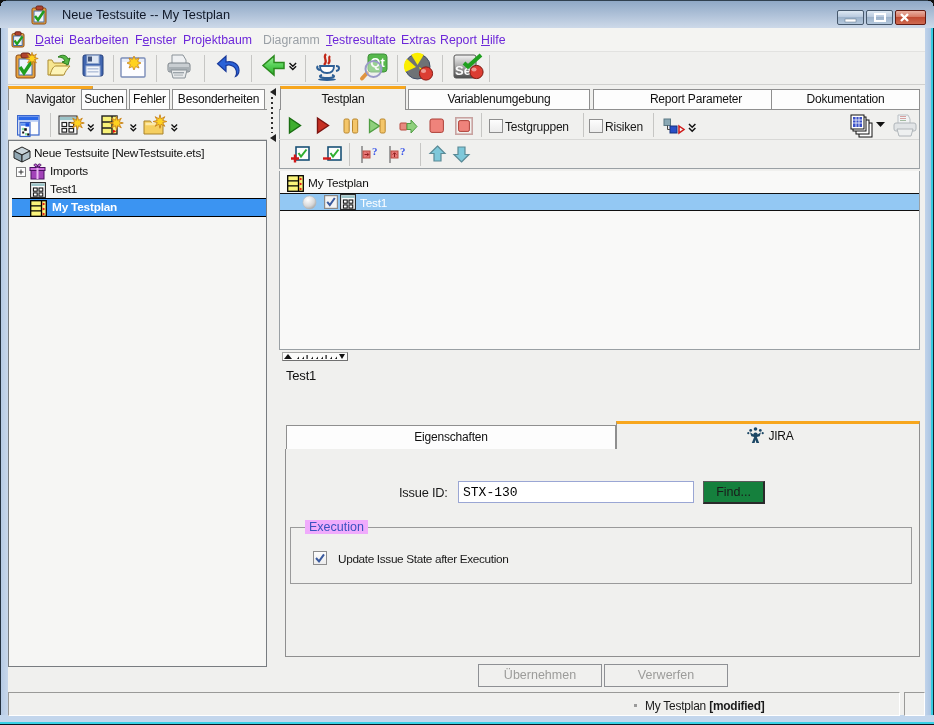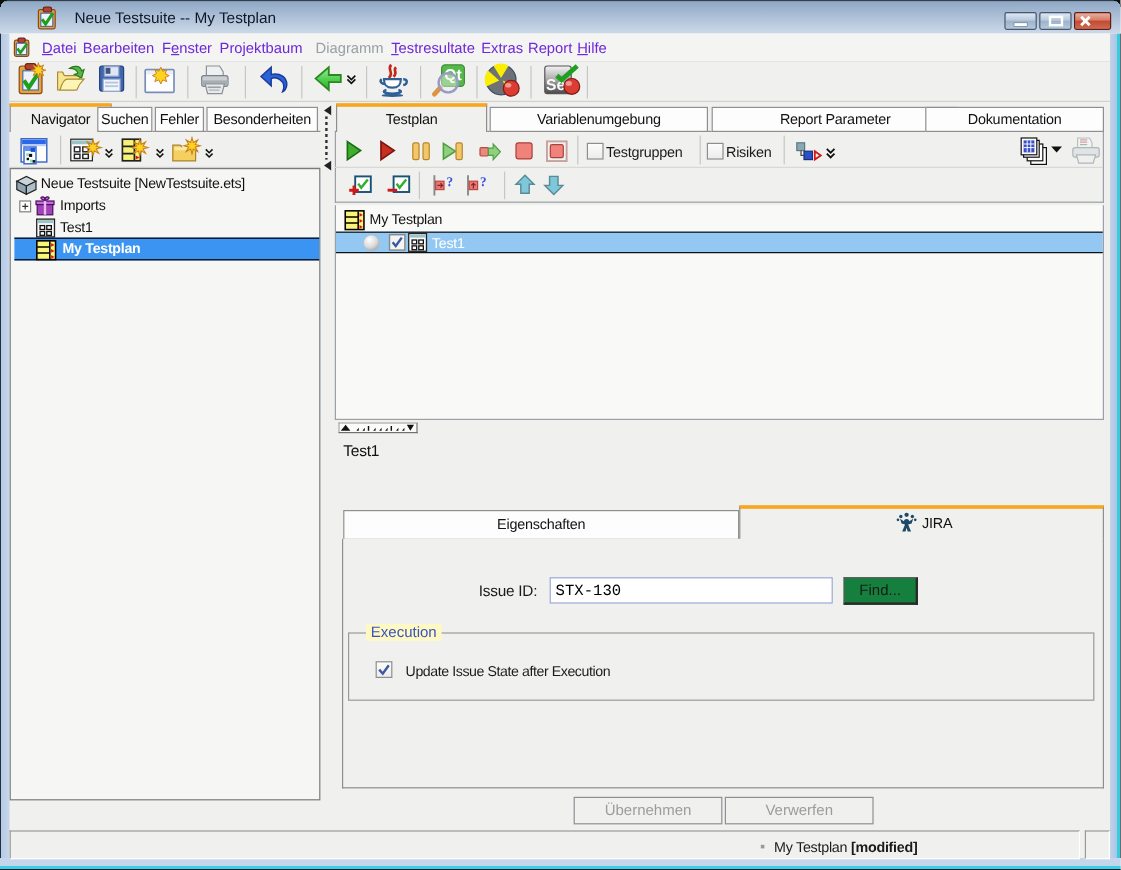--- a/index.html
+++ b/index.html
@@ -44,21 +44,21 @@
 
 #hsplit{left:282px;top:352px;width:66px;height:9px;background:#fbfbfa;border:1px solid #a8a8a6;border-right-color:#707070;border-bottom-color:#707070}
 
 #jira-panel{left:285px;top:449px;width:635px;height:208px;background:#f0f0ee;border:1px solid #8f8f8f;border-top:none}
 #tab-eig{left:286px;top:425px;width:330px;height:25px}
 #tab-jira{left:616px;top:421px;width:304px;height:29px}
 
 #issue-input{left:458px;top:481px;width:236px;height:22px;background:#fff;border:1px solid #9aa6d4;font-family:"Liberation Mono",monospace;font-size:13px;padding:3px 0 0 4px;color:#000}
 #find-btn{left:703px;top:481px;width:62px;height:23px;background:#15803d;border:1px solid #5a5a5a;border-right:2px solid #2a2a2a;border-bottom:2px solid #2a2a2a;text-align:center;font-size:12.5px;padding-top:3px}
 #fieldset{left:290px;top:527px;width:622px;height:57px;border:1px solid #9a9a9a}
-#legend{left:305px;top:520px;padding:0 4px;background:#fef9c3;color:#3a52c0;font-size:12.5px}
+#legend{left:305px;top:520px;padding:0 4px;background:#f0abfc;color:#3a52c0;font-size:12.5px}
 
 .gbtn{position:absolute;top:664px;width:124px;height:23px;background:#f0f0ee;border:1px solid #8e9094;color:#9c9c9a;text-align:center;font-size:12.5px;padding-top:3px}
 
 .sbar{position:absolute;top:692px;height:24px;background:#f0f0ee;border:1px solid #fff;border-top-color:#9a9a98;border-left-color:#9a9a98}
 
 .cb{position:absolute;width:14px;height:14px;background:linear-gradient(#fdfdfd,#ececec);border:1px solid #8e8e8e}
 svg{position:absolute;overflow:visible}
 .wtext{color:#fff;font-weight:bold}
 </style>
 </head>

